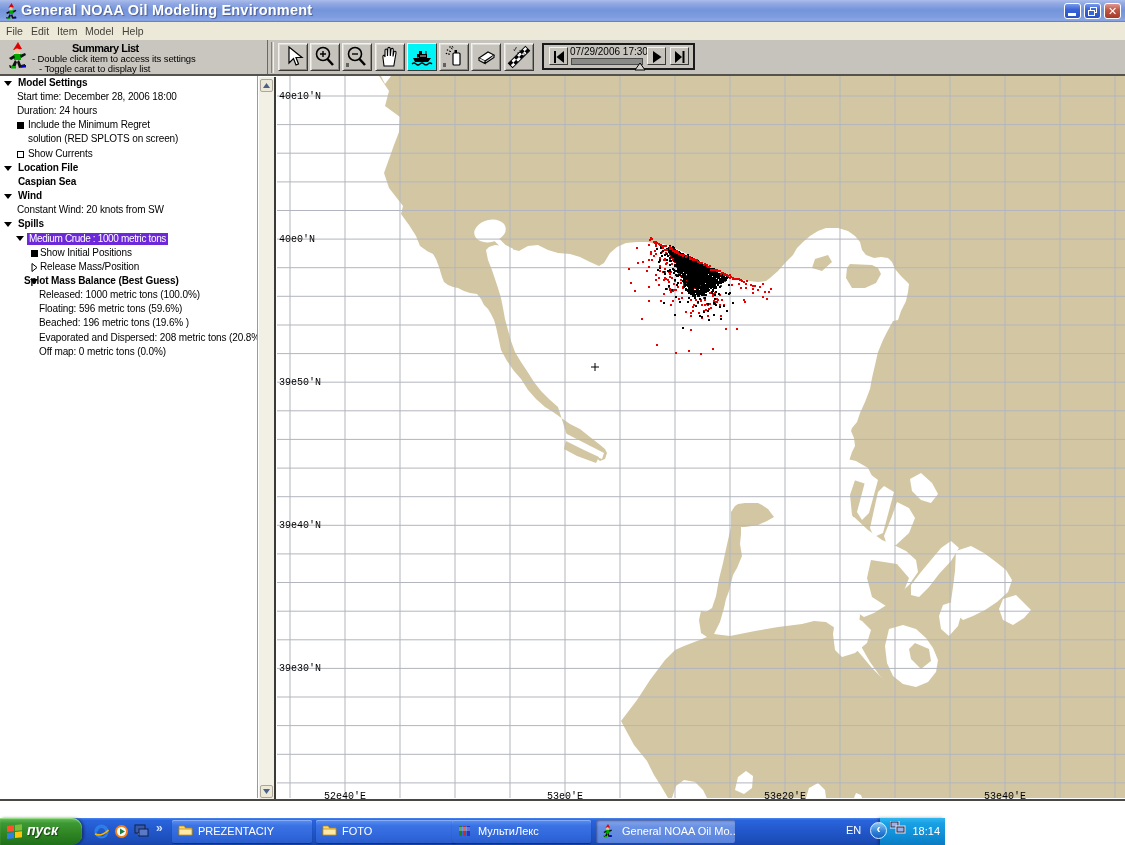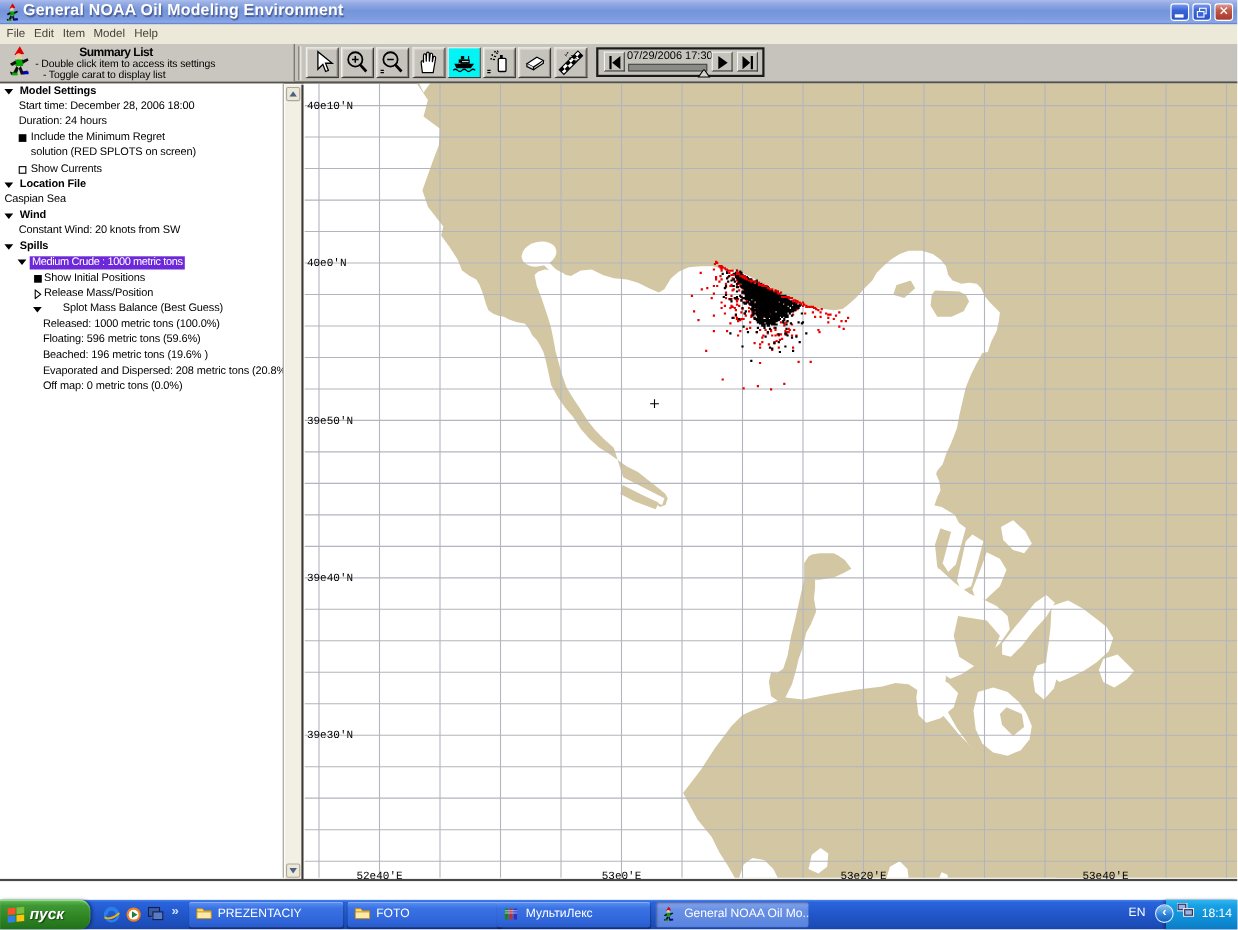--- a/index.html
+++ b/index.html
@@ -27,21 +27,21 @@
 #tcslider { position:absolute; left:27px; top:13px; width:72px; height:7px; border:1px solid #4a4a4a; background:#8a8a86; }
 #tcptr { position:absolute; left:90px; top:18px; }
 #treepanel { position:absolute; left:0; top:76px; width:258px; height:722px; background:#fff; border-right:1px solid #9a9a96; overflow:hidden; }
 .tl { position:absolute; font-size:10px; letter-spacing:-0.12px; color:#000; white-space:nowrap; }
 .tl.sel { background:#6d28d9; color:#fff; padding:0 2px 1px 2px; letter-spacing:-0.35px; }
 .tri { position:absolute; width:0; height:0; border-left:4.5px solid transparent; border-right:4.5px solid transparent; border-top:5px solid #000; }
 #vsb { position:absolute; left:259px; top:77px; width:17px; height:723px; background:#f2f0e4; border-right:2px solid #3c3a36; }
 .sbtn { position:absolute; left:1px; width:13px; height:13px; background:#ece9d8; border:1px solid #aca899; border-radius:2px; }
 .sbtn svg { display:block; margin:3px auto 0; }
 #appbottom { position:absolute; left:0; top:799px; width:1125px; height:2px; background:#4a4844; }
-#taskbar { position:absolute; left:0; top:818px; width:1125px; height:27px;
+#taskbar { position:absolute; left:0; top:818px; width:945px; height:27px;
   background:linear-gradient(180deg,#4a86f0 0%,#2a64dc 8%,#2258cc 45%,#1c4db8 85%,#1845ac 100%);padding-left:24px; }
 #startbtn { position:absolute; left:0; top:0; width:82px; height:27px; border-radius:0 10px 10px 0;
   background:linear-gradient(180deg,#64bc5a 0%,#3d9834 20%,#2e8422 60%,#1f701a 100%); box-shadow:inset 0 1px 1px #9ae088, 2px 0 3px rgba(0,0,0,.4); }
 #starttxt { position:absolute; left:27px; top:4px; color:#fff; font-size:14px; font-weight:700; font-style:italic; text-shadow:1px 1px 1px rgba(0,0,0,.5); }
 .ql { position:absolute; top:6px; }
 #chev { position:absolute; left:156px; top:3px; color:#cfe0ff; font-size:12px; font-weight:700; }
 .task { position:absolute; top:2px; height:23px; border-radius:2px;
   background:linear-gradient(180deg,#5c90f4 0%,#3a72e4 25%,#2e64d8 80%,#2a5cc8 100%); box-shadow:inset 0 1px 0 #86acf6, 0 1px 1px rgba(0,0,10,.35); color:#fff; font-size:11px; white-space:nowrap; overflow:hidden; }
 .task.active { background:linear-gradient(180deg,#88a8ec 0%,#6890e4 30%,#5a84de 100%); box-shadow:inset 1px 1px 2px rgba(10,20,80,.5); }
 .ticn { position:absolute; left:6px; top:4px; }
@@ -183,36 +183,36 @@
       <div class="tl " style="left:18px;top:0.8px;font-weight:700">Model Settings</div>
       <div class="tl " style="left:17px;top:15.0px;font-weight:400">Start time: December 28, 2006 18:00</div>
       <div class="tl " style="left:17px;top:29.1px;font-weight:400">Duration: 24 hours</div>
       <span class="abs" style="left:17px;top:46.25px;width:7px;height:7px;background:#000"></span>
       <div class="tl " style="left:28px;top:43.2px;font-weight:400">Include the Minimum Regret</div>
       <div class="tl " style="left:28px;top:57.4px;font-weight:400">solution (RED SPLOTS on screen)</div>
       <span class="abs" style="left:17px;top:74.55px;width:7px;height:7px;border:1px solid #000;box-sizing:border-box"></span>
       <div class="tl " style="left:28px;top:71.5px;font-weight:400">Show Currents</div>
       <span class="tri" style="left:4px;top:89.7px"></span>
       <div class="tl " style="left:18px;top:85.7px;font-weight:700">Location File</div>
-      <div class="tl " style="left:4px;top:99.8px;font-weight:400">Caspian Sea</div>
+      <div class="tl " style="left:18px;top:99.8px;font-weight:700">Caspian Sea</div>
       <span class="tri" style="left:4px;top:118.0px"></span>
       <div class="tl " style="left:18px;top:114.0px;font-weight:700">Wind</div>
       <div class="tl " style="left:17px;top:128.2px;font-weight:400">Constant Wind: 20 knots from SW</div>
       <span class="tri" style="left:4px;top:146.3px"></span>
       <div class="tl " style="left:18px;top:142.3px;font-weight:700">Spills</div>
       <span class="tri" style="left:16px;top:160.45000000000002px"></span>
       <div class="tl sel" style="left:27px;top:156.5px">Medium Crude : 1000 metric tons</div>
       <span class="abs" style="left:31px;top:173.60000000000002px;width:7px;height:7px;background:#000"></span>
       <div class="tl " style="left:40px;top:170.6px;font-weight:400">Show Initial Positions</div>
       <svg class="abs" style="left:31px;top:186.75000000000003px" width="7" height="9" viewBox="0 0 7 9">
         <path d="M1 .5 L6 4.5 L1 8.5 Z" fill="#fff" stroke="#000"></path>
       </svg>
       <div class="tl " style="left:40px;top:184.8px;font-weight:400">Release Mass/Position</div>
       <span class="tri" style="left:30px;top:202.9px"></span>
-      <div class="tl " style="left:57px;top:198.9px;font-weight:400">Splot Mass Balance (Best Guess)</div>
+      <div class="tl " style="left:24px;top:198.9px;font-weight:700">Splot Mass Balance (Best Guess)</div>
       <div class="tl " style="left:39px;top:213.1px;font-weight:400">Released: 1000 metric tons (100.0%)</div>
       <div class="tl " style="left:39px;top:227.2px;font-weight:400">Floating: 596 metric tons (59.6%)</div>
       <div class="tl " style="left:39px;top:241.4px;font-weight:400">Beached: 196 metric tons (19.6% )</div>
       <div class="tl " style="left:39px;top:255.5px;font-weight:400">Evaporated and Dispersed: 208 metric tons (20.8%)</div>
       <div class="tl " style="left:39px;top:269.7px;font-weight:400">Off map: 0 metric tons (0.0%)</div>
     </div>
 <div id="vsb">
   <div class="sbtn" style="top:2px">
         <svg width="7" height="5" viewBox="0 0 7 5">
           <path d="M3.5 0 L7 5 L0 5 Z" fill="#4d6185"></path>

